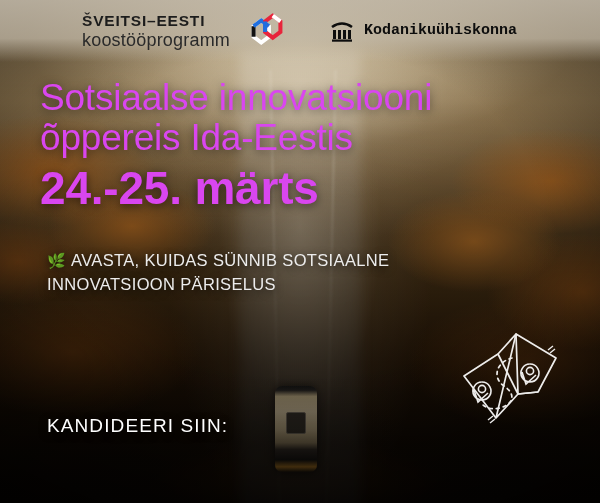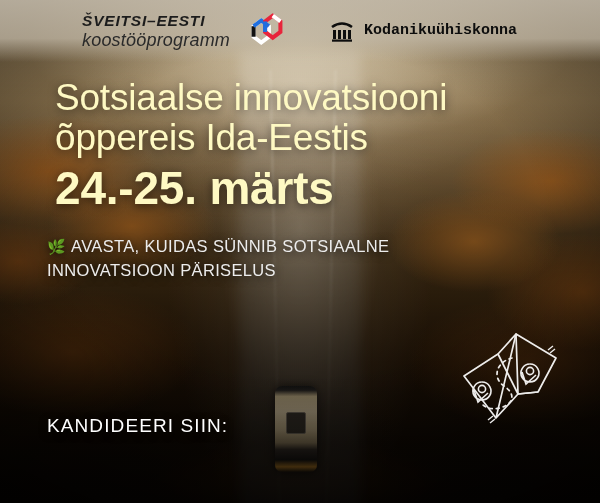--- a/index.html
+++ b/index.html
@@ -82,21 +82,21 @@
   .tl { top:-74px; left:-120px; transform:rotate(45deg); transform-origin:top left; }
   .br { bottom:-74px; right:-120px; transform:rotate(45deg); transform-origin:bottom right; }
 
   
   .logobar {
     position:absolute; top:0; left:0; right:0; height:62px;
     background:linear-gradient(180deg, rgba(205,196,180,0.80) 0%, rgba(196,186,168,0.74) 62%, rgba(186,176,158,0.0) 100%);
     display:flex; align-items:center; gap:14px;
     padding-left:82px;
   }
-  .swiss-text { line-height:1;font-style:italic; }
+  .swiss-text { line-height:1; }
   .swiss-top {
     font-size:15.5px; font-weight:700; letter-spacing:0.8px; color:#1c1c1c;
   }
   .swiss-sub {
     font-size:18px; font-weight:400; letter-spacing:0.2px; color:#2a2a2a; margin-top:2px;
   }
   .swiss-mark { width:46px; height:46px; flex:0 0 46px; }
 
   .kusk { display:flex; align-items:center; gap:7px; margin-left:26px; }
   .kusk-icon { width:24px; height:24px; flex:0 0 24px; }
@@ -104,34 +104,34 @@
     font-family:"Liberation Serif", serif;
     font-size:33px; color:#0d0d0d; letter-spacing:0.5px; line-height:0.92;
   }
   .kusk-sub {
     font-family:Liberation Mono, monospace;
     font-weight:700; font-size:15px; color:#0d0d0d; line-height:1.22; margin-left:3px;
   }
 
   
   .headline {
-    position:absolute; left:55px; top:78px; width:500px;
-    color:#fef9c3;
+    position:absolute; left:40px; top:78px; width:500px;
+    color:#d946ef;
     text-shadow:0 2px 10px rgba(0,0,0,0.55);
   }
   .h-main {
     font-size:37px; font-weight:300; line-height:1.07; letter-spacing:-0.2px;
   }
   .h-date {
     font-size:46px; font-weight:700; line-height:1.12; margin-top:6px; letter-spacing:-0.2px;
   }
 
   
   .bullets {
-    position:absolute; left:47px; top:234px; width:400px;
+    position:absolute; left:47px; top:248px; width:400px;
     color:#ececec;
     font-size:16.5px; line-height:1.47; letter-spacing:0.35px;
     text-shadow:0 2px 8px rgba(0,0,0,0.75);
   }
   .bullet { margin-bottom:2px; }
   .emoji { font-size:15px; margin-right:5px; }
 
   
   .cta {
     position:absolute; left:47px; top:414px;

